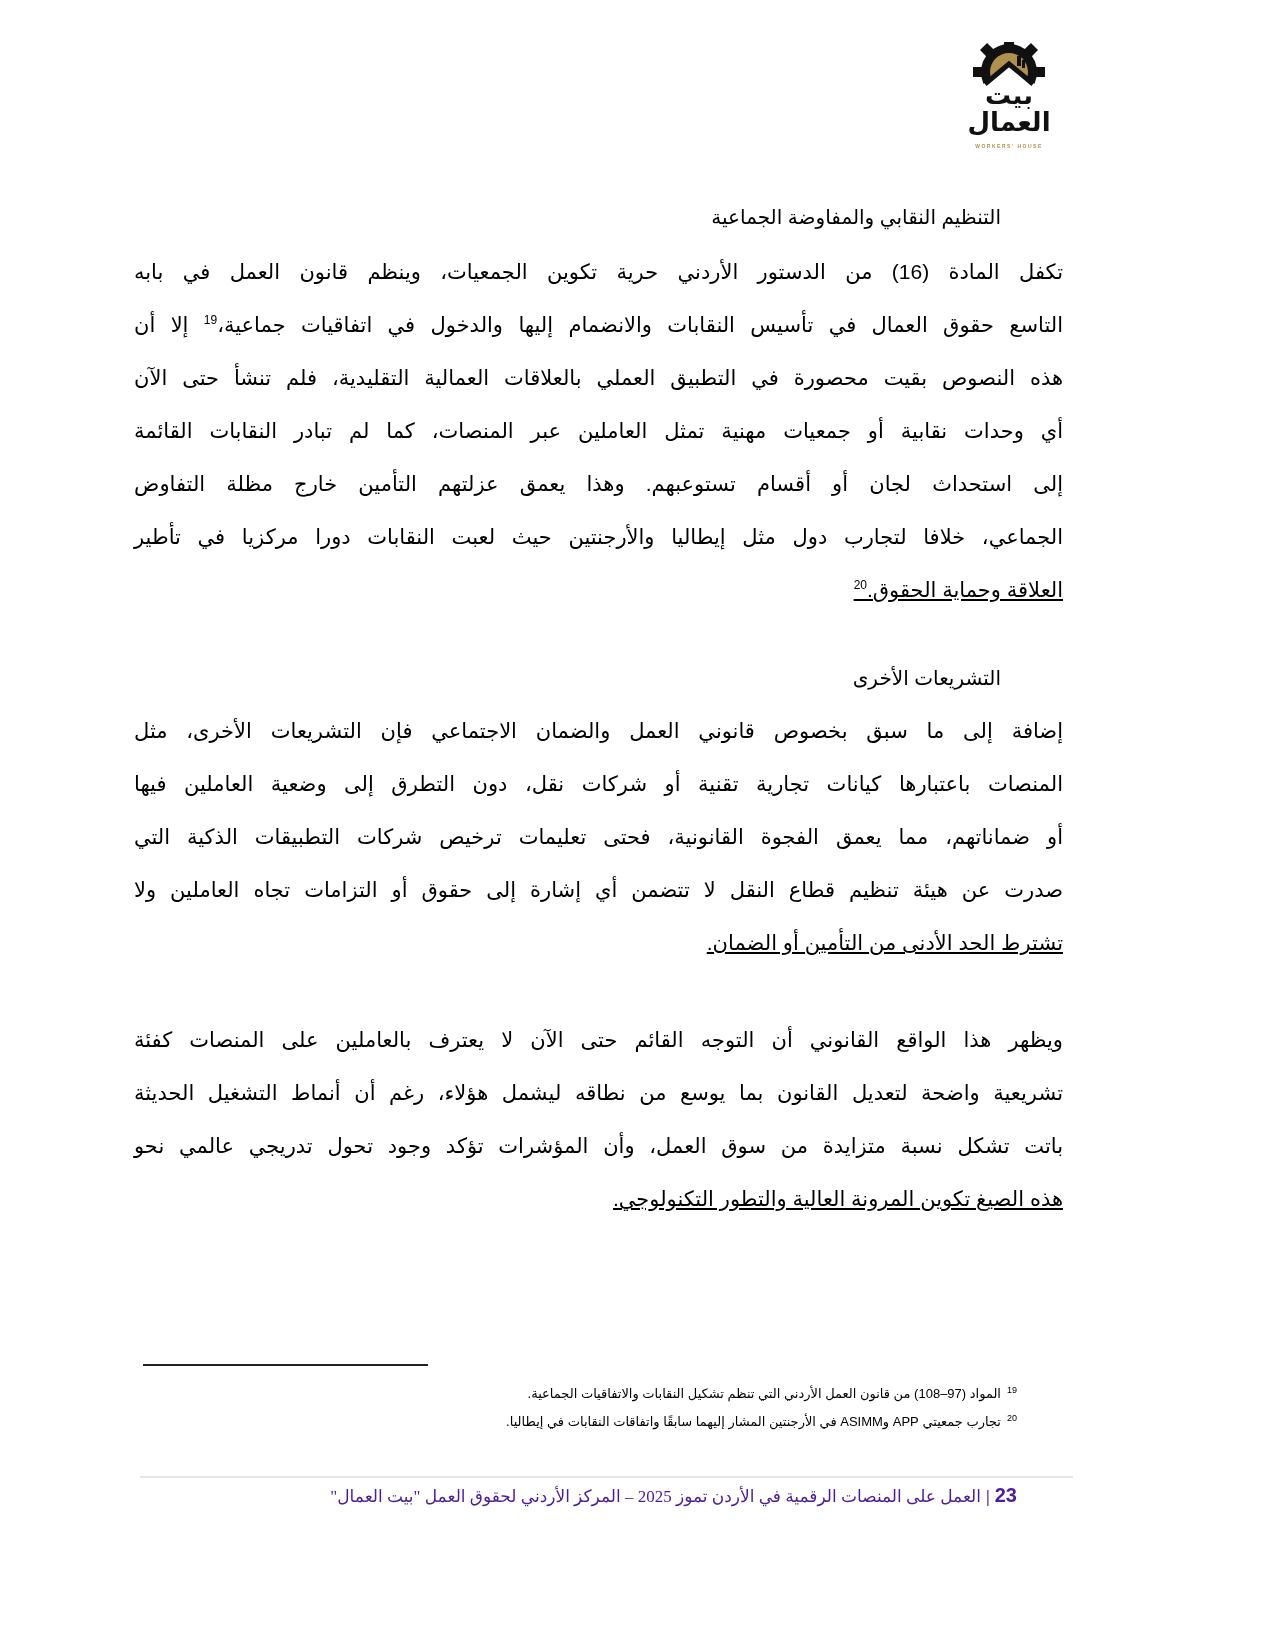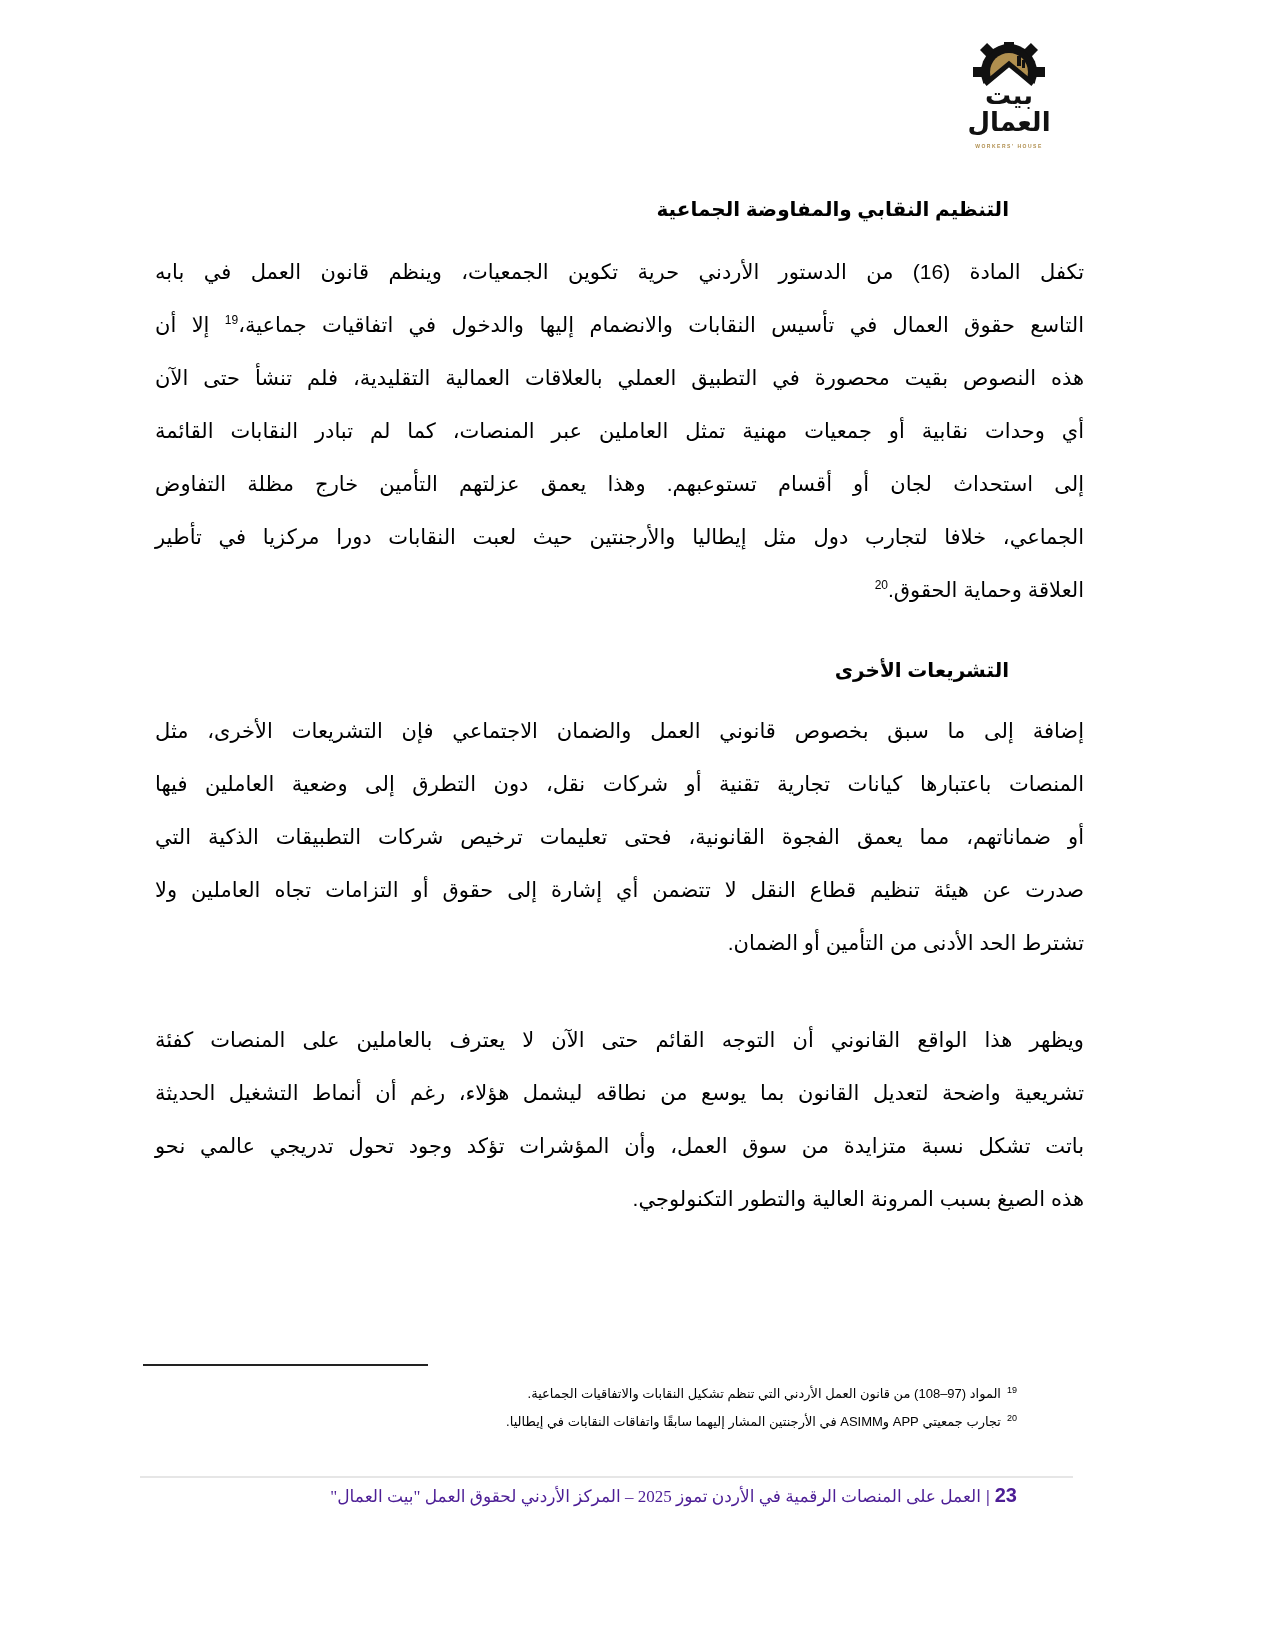--- a/index.html
+++ b/index.html
@@ -7,26 +7,26 @@
          font-family: "Liberation Sans", "DejaVu Sans", sans-serif; color: #000; }
   .page { position: absolute; left: 0; top: 0; width: 1220px; height: 1650px; }
   .logo { position: absolute; left: 966px; top: 42px; width: 86px; height: 112px; }
   .logo svg { display: block; }
   .logo-text-ar { position: absolute; left: 0; width: 86px; text-align: center; font-weight: bold;
                   font-family: "DejaVu Sans", sans-serif; color: #111; }
   .logo-bayt { top: 40px; font-size: 26px; line-height: 26px; }
   .logo-ummal { top: 66px; font-size: 26px; line-height: 28px; }
   .logo-en { position: absolute; top: 101px; left: 0; width: 86px; text-align: center;
              font-size: 5px; letter-spacing: 1.5px; color: #b08f4f; font-weight: bold; }
-  .content { position: absolute; left: 155px; width: 929px; direction: rtl; text-align: justify; }
-  h2.section { position: absolute; right: 203px; margin: 8px; font-size: 20px; font-weight: bold;
+  .content { position: absolute; left: 134px; width: 929px; direction: rtl; text-align: justify; }
+  h2.section { position: absolute; right: 203px; margin: 16px; font-size: 20px; font-weight: normal;
                direction: rtl; text-align: right; white-space: nowrap; }
   .para p { margin: 0; font-size: 21px; line-height: 53px; text-align-last: right; }
   .para p .line { display: block; text-align: justify; text-align-last: justify; }
-  .para p .line.last { text-align-last: right; }
+  .para p .line.last { text-align-last: right; text-decoration: underline; }
   sup { font-size: 12px; line-height: 0; vertical-align: super; }
   .fn-rule { position: absolute; left: 143px; top: 1364px; width: 285px; height: 2px; background: #222; }
   .footnotes { position: absolute; right: 203px; top: 1378px; direction: rtl; text-align: right; font-size: 13px; line-height: 24px; }
   .footnotes .fn { white-space: nowrap; }
   .footnotes .fn-num { font-size: 9px; vertical-align: super; margin-left: 6px; }
   .footer-rule { position: absolute; left: 140px; top: 1476px; width: 933px; height: 2px; background: #e6e6e6; }
   .footer { position: absolute; right: 203px; top: 1484px; direction: rtl; text-align: right;
             font-size: 17px; color: #4c1d95; white-space: nowrap; font-family: "Liberation Serif", serif; }
   .footer .pg { font-weight: bold; font-size: 20px; font-family: "Liberation Sans", sans-serif; }
   .footer .sep { font-weight: bold; margin: 0 5px; }
@@ -83,21 +83,21 @@
       <span class="line">صدرت عن هيئة تنظيم قطاع النقل لا تتضمن أي إشارة إلى حقوق أو التزامات تجاه العاملين ولا</span>
       <span class="line last">تشترط الحد الأدنى من التأمين أو الضمان.</span>
     </p>
   </div>
 
   <div class="content para" style="top:1013px">
     <p>
       <span class="line">ويظهر هذا الواقع القانوني أن التوجه القائم حتى الآن لا يعترف بالعاملين على المنصات كفئة</span>
       <span class="line">تشريعية واضحة لتعديل القانون بما يوسع من نطاقه ليشمل هؤلاء، رغم أن أنماط التشغيل الحديثة</span>
       <span class="line">باتت تشكل نسبة متزايدة من سوق العمل، وأن المؤشرات تؤكد وجود تحول تدريجي عالمي نحو</span>
-      <span class="line last">هذه الصيغ بسبب المرونة العالية والتطور التكنولوجي.</span>
+      <span class="line last">هذه الصيغ تكوين المرونة العالية والتطور التكنولوجي.</span>
     </p>
   </div>
 
   <div class="fn-rule"></div>
 
   <div class="footnotes">
     <div class="fn">
       <span class="fn-num">19</span><span>المواد (97–108) من قانون العمل الأردني التي تنظم تشكيل النقابات والاتفاقيات الجماعية.</span>
     </div>
     <div class="fn">

